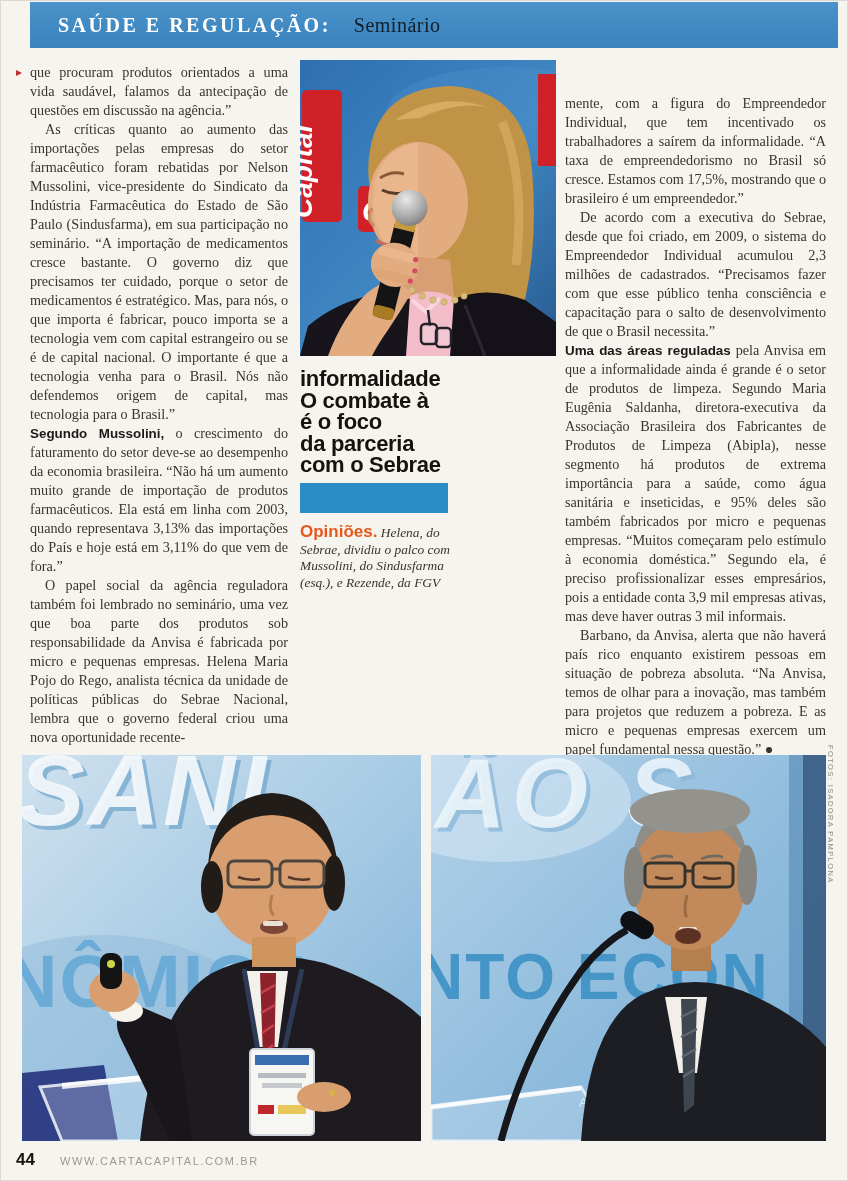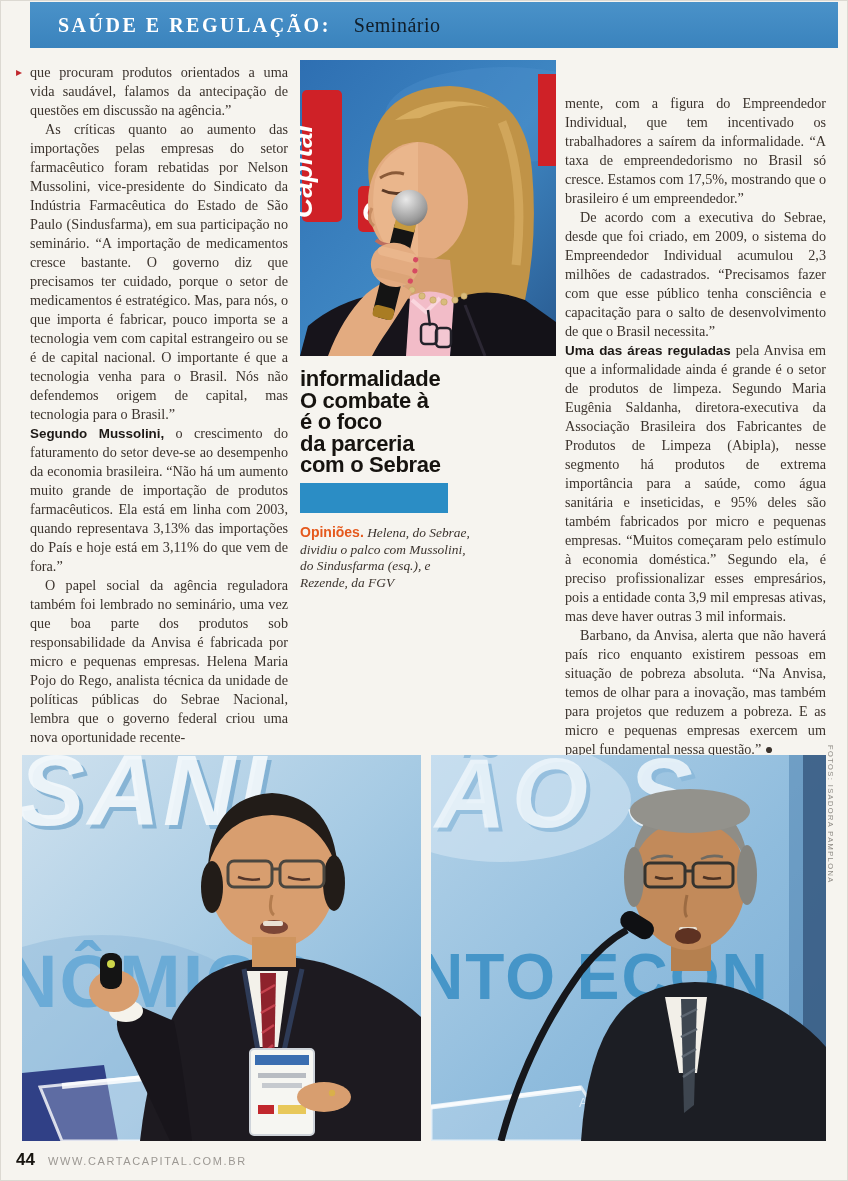--- a/index.html
+++ b/index.html
@@ -25,29 +25,29 @@
   
   .photo{position:absolute;overflow:hidden;}
   .photo svg{display:block;}
   .photo-top{left:300px;top:60px;width:256px;height:296px;}
   .headline{position:absolute;left:300px;top:368px;width:236px;
             font-family:"Liberation Sans",sans-serif;font-weight:bold;font-size:22px;
             line-height:21.5px;color:#16130f;letter-spacing:-.3px;}
   .cap-bar{position:absolute;left:300px;top:483px;width:148px;height:30px;background:#2b8dc5;}
   .caption{position:absolute;left:300px;top:524px;width:178px;font-size:13.4px;
            line-height:16.5px;color:#3b332d;}
-  .caption-label{font-family:"Liberation Sans",sans-serif;font-weight:bold;font-size:14px;color:#e5591d;}
+  .caption-label{font-family:"Liberation Sans",sans-serif;font-weight:bold;font-size:17px;color:#e5591d;}
   .caption-text{font-style:italic;}
   
   .photo-bl{left:22px;top:755px;width:399px;height:386px;}
   .photo-br{left:431px;top:755px;width:395px;height:386px;}
   
   .credit{position:absolute;left:826px;top:745px;writing-mode:vertical-rl;
           font-family:"Liberation Sans",sans-serif;font-size:7.5px;letter-spacing:1.4px;color:#8f8c86;}
-  .footer{position:absolute;left:16px;top:1150px;display:flex;align-items:baseline;gap:13px;}
+  .footer{position:absolute;left:16px;top:1150px;display:flex;align-items:baseline;gap:25px;}
   .page-num{font-family:"Liberation Sans",sans-serif;font-weight:bold;font-size:17px;color:#17140f;}
   .site{font-family:"Liberation Sans",sans-serif;font-size:11px;color:#9c9893;letter-spacing:1.6px;}
 </style>
 </head>
 <body>
 
 <div class="page">
 
   <div class="header-bar">
     <span class="header-section">SAÚDE E REGULAÇÃO:</span>

